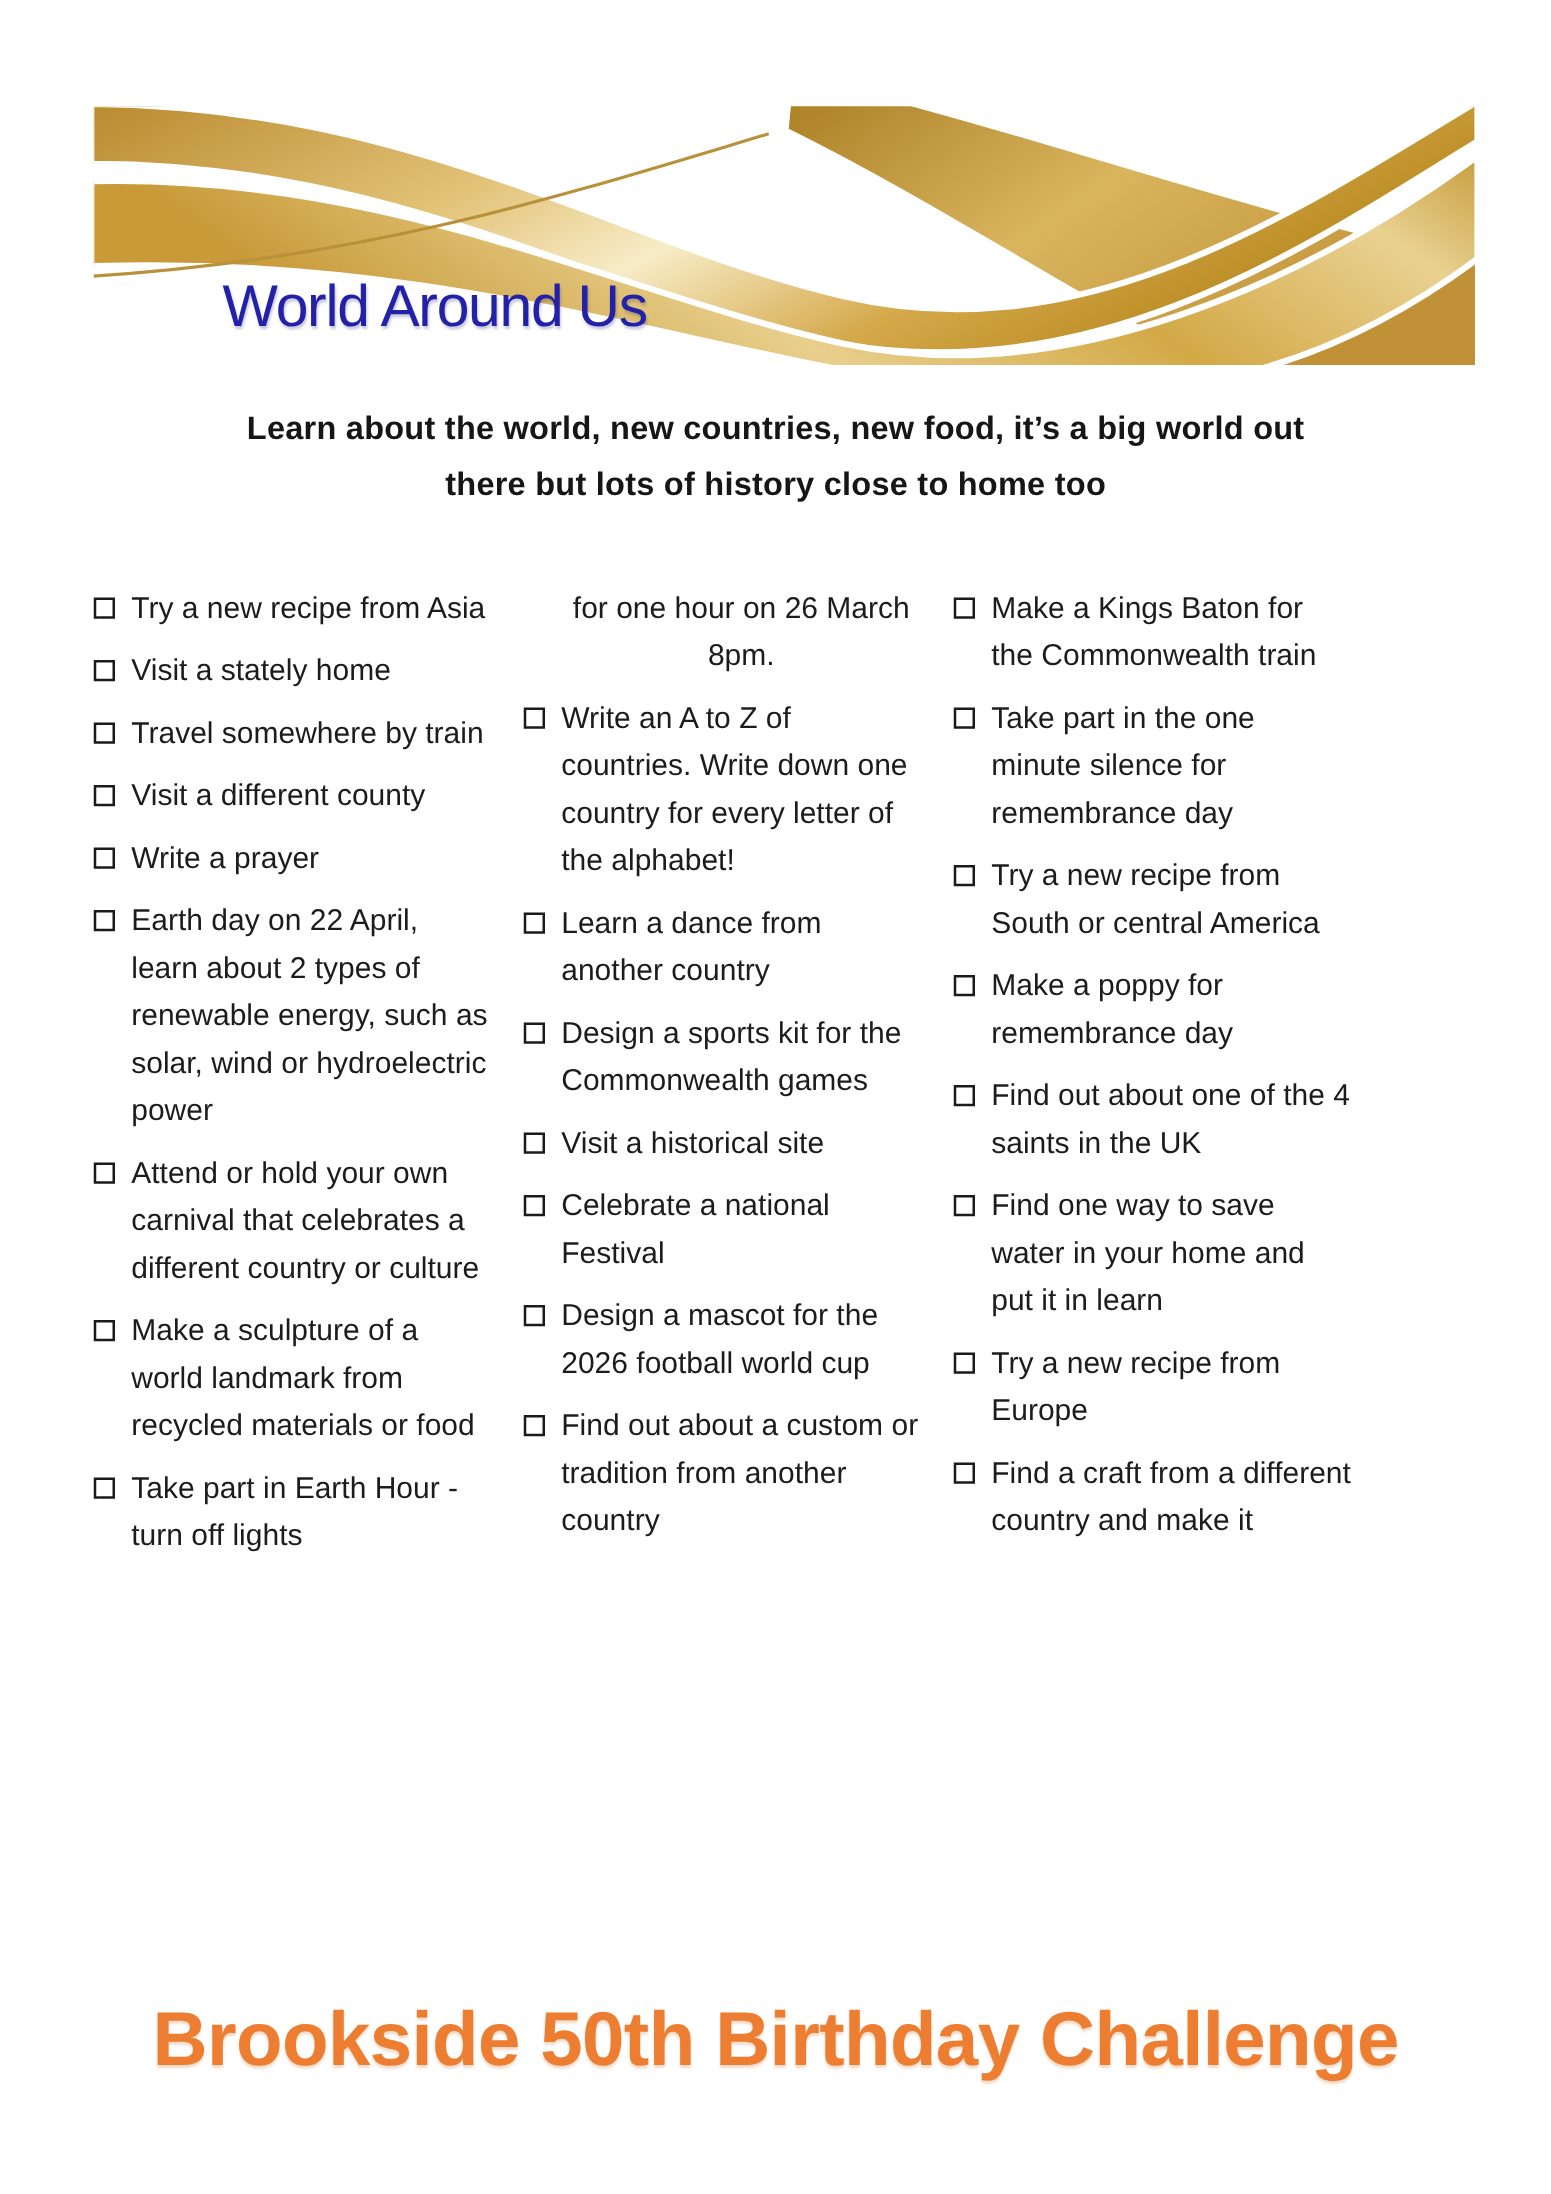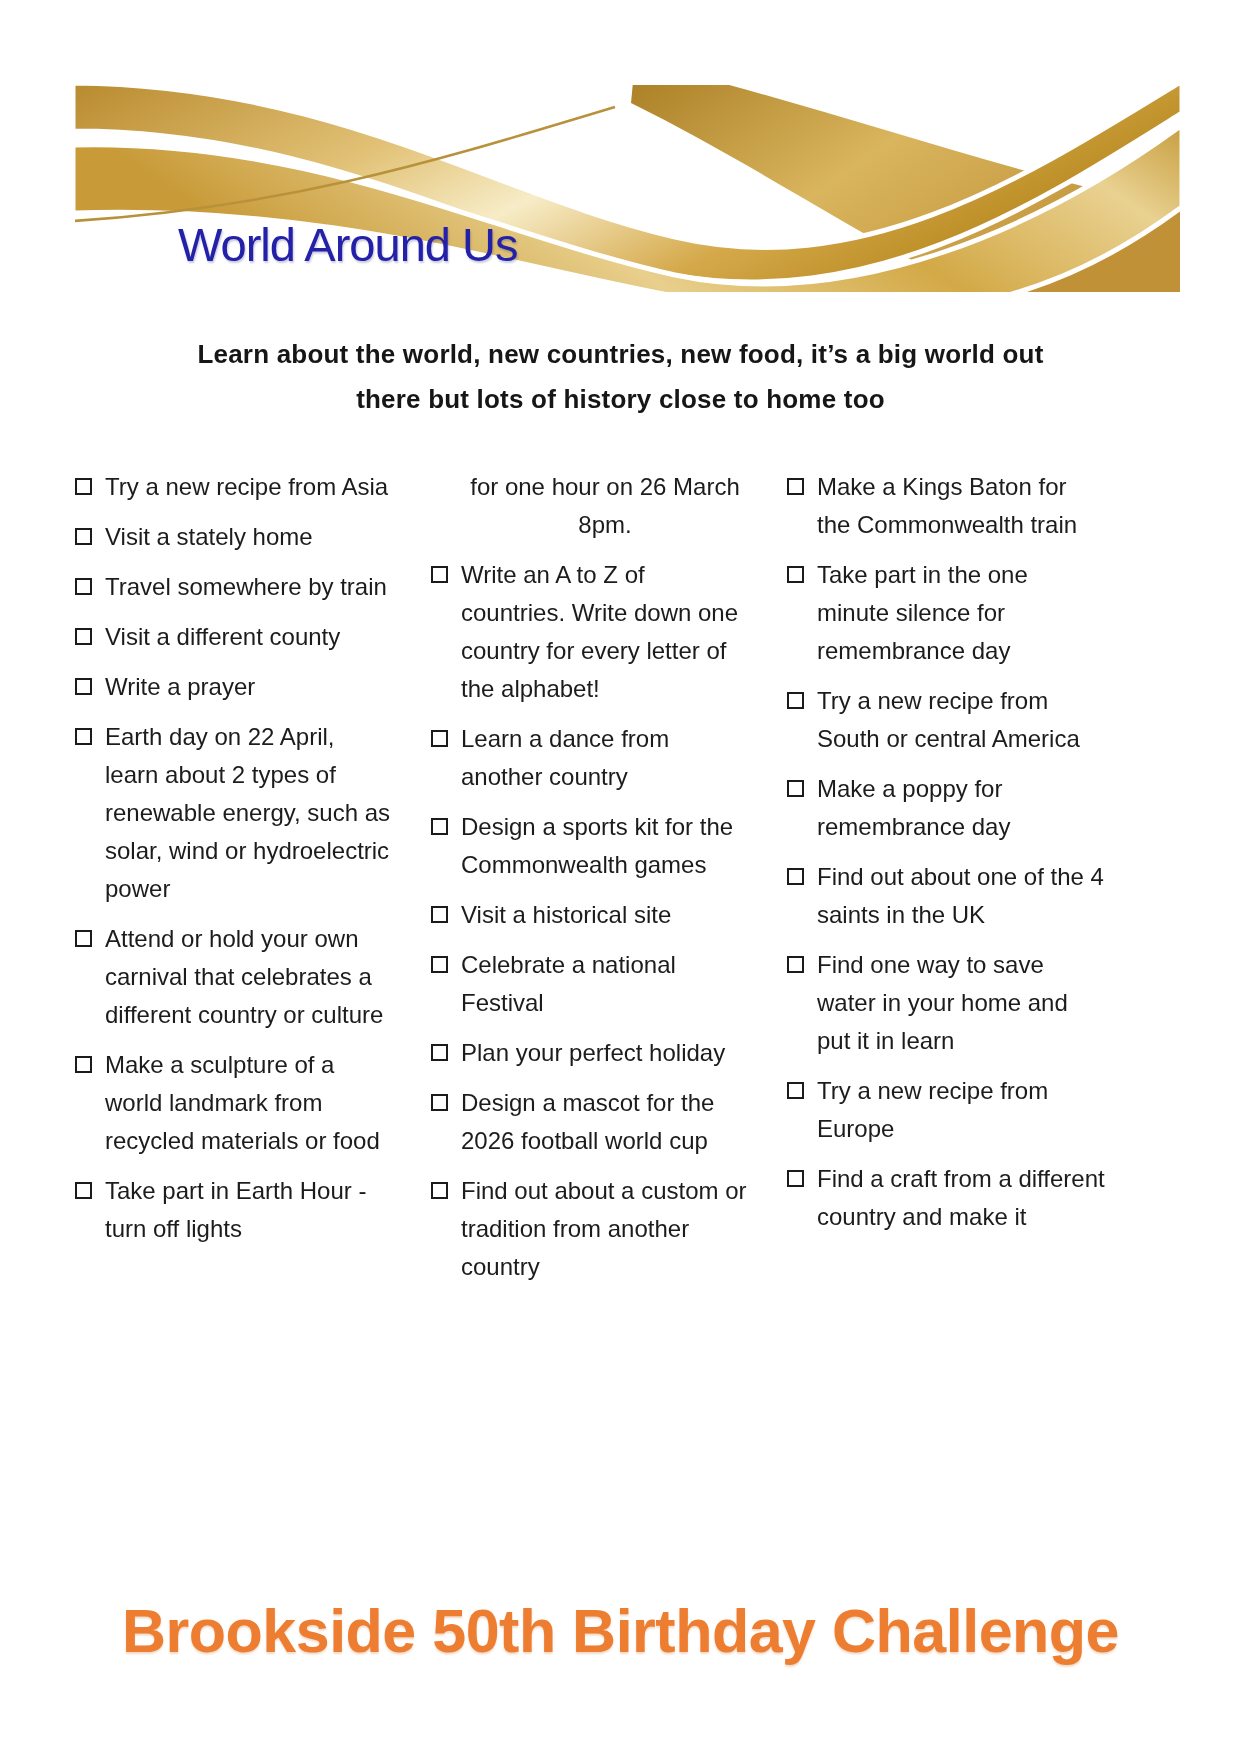--- a/index.html
+++ b/index.html
@@ -25,37 +25,37 @@
     top: 132px;
     font-size: 47px;
     font-weight: normal;
     letter-spacing: -1px;
     color: #2321A8;
     text-shadow: 1px 2px 2px rgba(40,40,120,0.25);
     white-space: nowrap;
   }
   .intro {
     position: absolute;
-    top: 332px;
+    top: 320px;
     left: 0;
     width: 100%;
     text-align: center;
     font-weight: bold;
     font-size: 26px;
     line-height: 45px;
     color: #161616;
     letter-spacing: 0.2px;
   }
   .columns {
     position: absolute;
     left: 75px;
     top: 468px;
     width: 1010px;
     display: flex;
-    gap: 38px;
+    gap: 26px;
   }
   .col { width: 318px; flex: 0 0 318px; }
   .item {
     display: flex;
     align-items: flex-start;
     margin-bottom: 12px;
     font-size: 24px;
     line-height: 38px;
     color: #1c1c1c;
   }
@@ -187,24 +187,20 @@
         <div class="item">
           <span class="box"></span>
           <span class="txt">Visit a historical site</span>
         </div>
         <div class="item">
           <span class="box"></span>
           <span class="txt">Celebrate a national Festival</span>
         </div>
         <div class="item">
           <span class="box"></span>
-          <span class="txt">Plan your perfect holiday</span>
-        </div>
-        <div class="item">
-          <span class="box"></span>
           <span class="txt">Design a mascot for the 2026 football world cup</span>
         </div>
         <div class="item">
           <span class="box"></span>
           <span class="txt">Find out about a custom or tradition from another country</span>
         </div>
       </div>
       <div class="col">
         <div class="item">
           <span class="box"></span>

